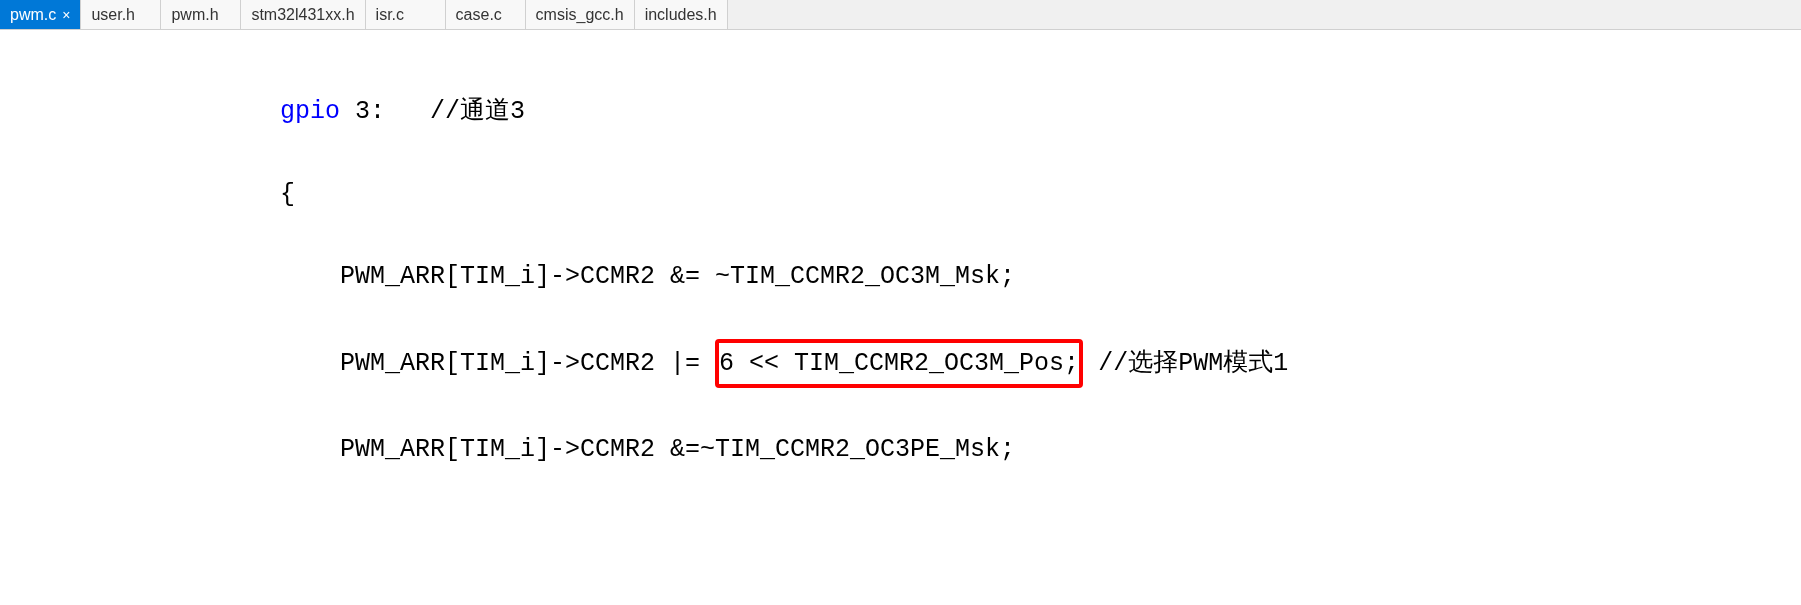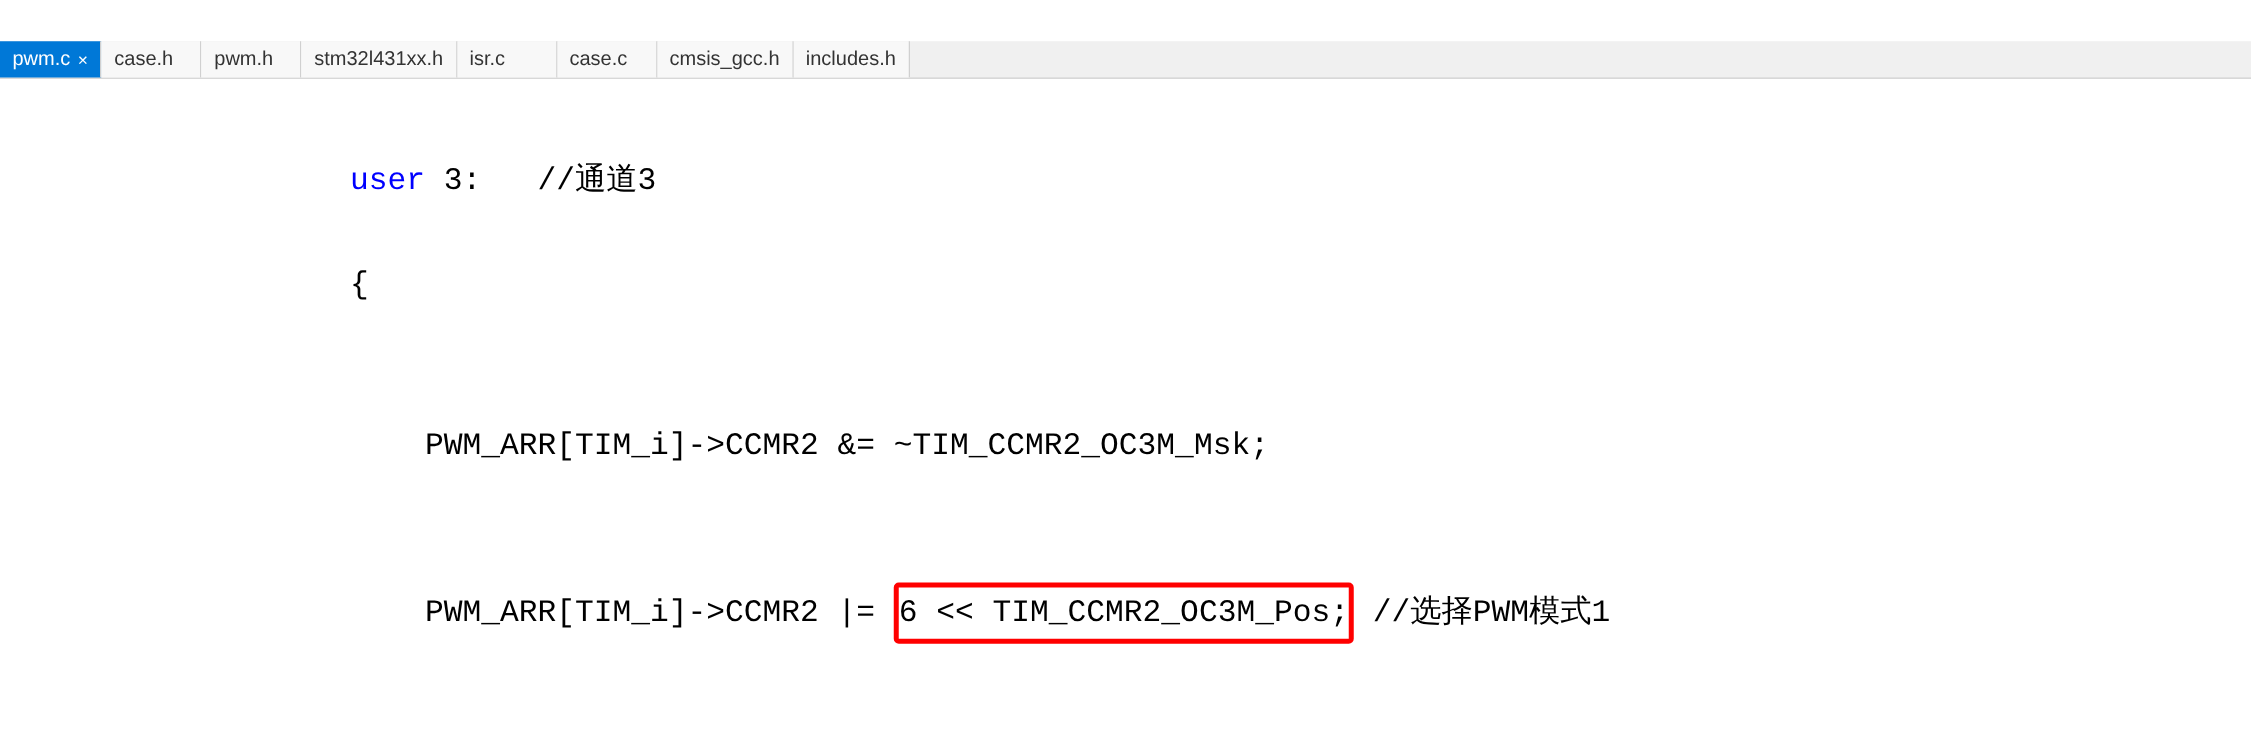--- a/index.html
+++ b/index.html
@@ -11,21 +11,20 @@
       font-family: Consolas, "Courier New", monospace;
       font-size: 24px;
       background: #ffffff;
       width: 1801px;
     }
     .tab-bar {
       display: flex;
       background: #f0f0f0;
       border-bottom: 1px solid #d0d0d0;
       height: 30px;
-      margin-top: 33px;
     }
     .tab {
       padding: 4px 10px;
       border-right: 1px solid #d0d0d0;
       font-family: "Segoe UI", Tahoma, sans-serif;
       font-size: 16px;
       color: #333;
       background: #f8f8f8;
       display: flex;
       align-items: center;
@@ -52,32 +51,32 @@
     .kw { color: #0000ff; }
     .comment { color: #000000; }
     .plain { color: #000000; }
     .highlight-box {
       border: 4px solid #ff0000;
       padding: 0 0;
       border-radius: 4px;
       display: inline-block;
     }
     .indent1 { padding-left: 280px; }
-    .indent2 { padding-left: 340px; margin-top: 47px; }
+    .indent2 { padding-left: 340px; }
   </style>
 </head>
 <body>
 
 <div class="tab-bar">
   <div class="tab active">
     <span>pwm.c</span>
     <span class="tab-close">×</span>
   </div>
   <div class="tab">
-    <span>case.h</span>
+    <span>user.h</span>
   </div>
   <div class="tab">
     <span>pwm.h</span>
   </div>
   <div class="tab">
     <span>stm32l431xx.h</span>
   </div>
   <div class="tab">
     <span>isr.c</span>
   </div>
@@ -86,21 +85,21 @@
   </div>
   <div class="tab">
     <span>cmsis_gcc.h</span>
   </div>
   <div class="tab">
     <span>includes.h</span>
   </div>
 </div>
 
 <div class="editor">
-<div class="code-line indent1"><span class="kw">user</span><span class="plain"> 3</span><span class="plain">:   </span><span class="comment">//通道3</span></div>
+<div class="code-line indent1"><span class="kw">gpio</span><span class="plain"> 3</span><span class="plain">:   </span><span class="comment">//通道3</span></div>
 <div class="code-line indent1"><span class="plain">{</span></div>
 <div class="code-line indent2"><span class="plain">PWM_ARR[TIM_i]-&gt;CCMR2 &amp;= ~TIM_CCMR2_OC3M_Msk;</span></div>
 <div class="code-line indent2"><span class="plain">PWM_ARR[TIM_i]-&gt;CCMR2 |= </span><span class="highlight-box"><span class="plain">6 &lt;&lt; TIM_CCMR2_OC3M_Pos;</span></span><span class="comment"> //选择PWM模式1</span></div>
 <div class="code-line indent2"><span class="plain">PWM_ARR[TIM_i]-&gt;CCMR2 &amp;=~TIM_CCMR2_OC3PE_Msk;</span></div>
 
 
 
 
 
 </div>

